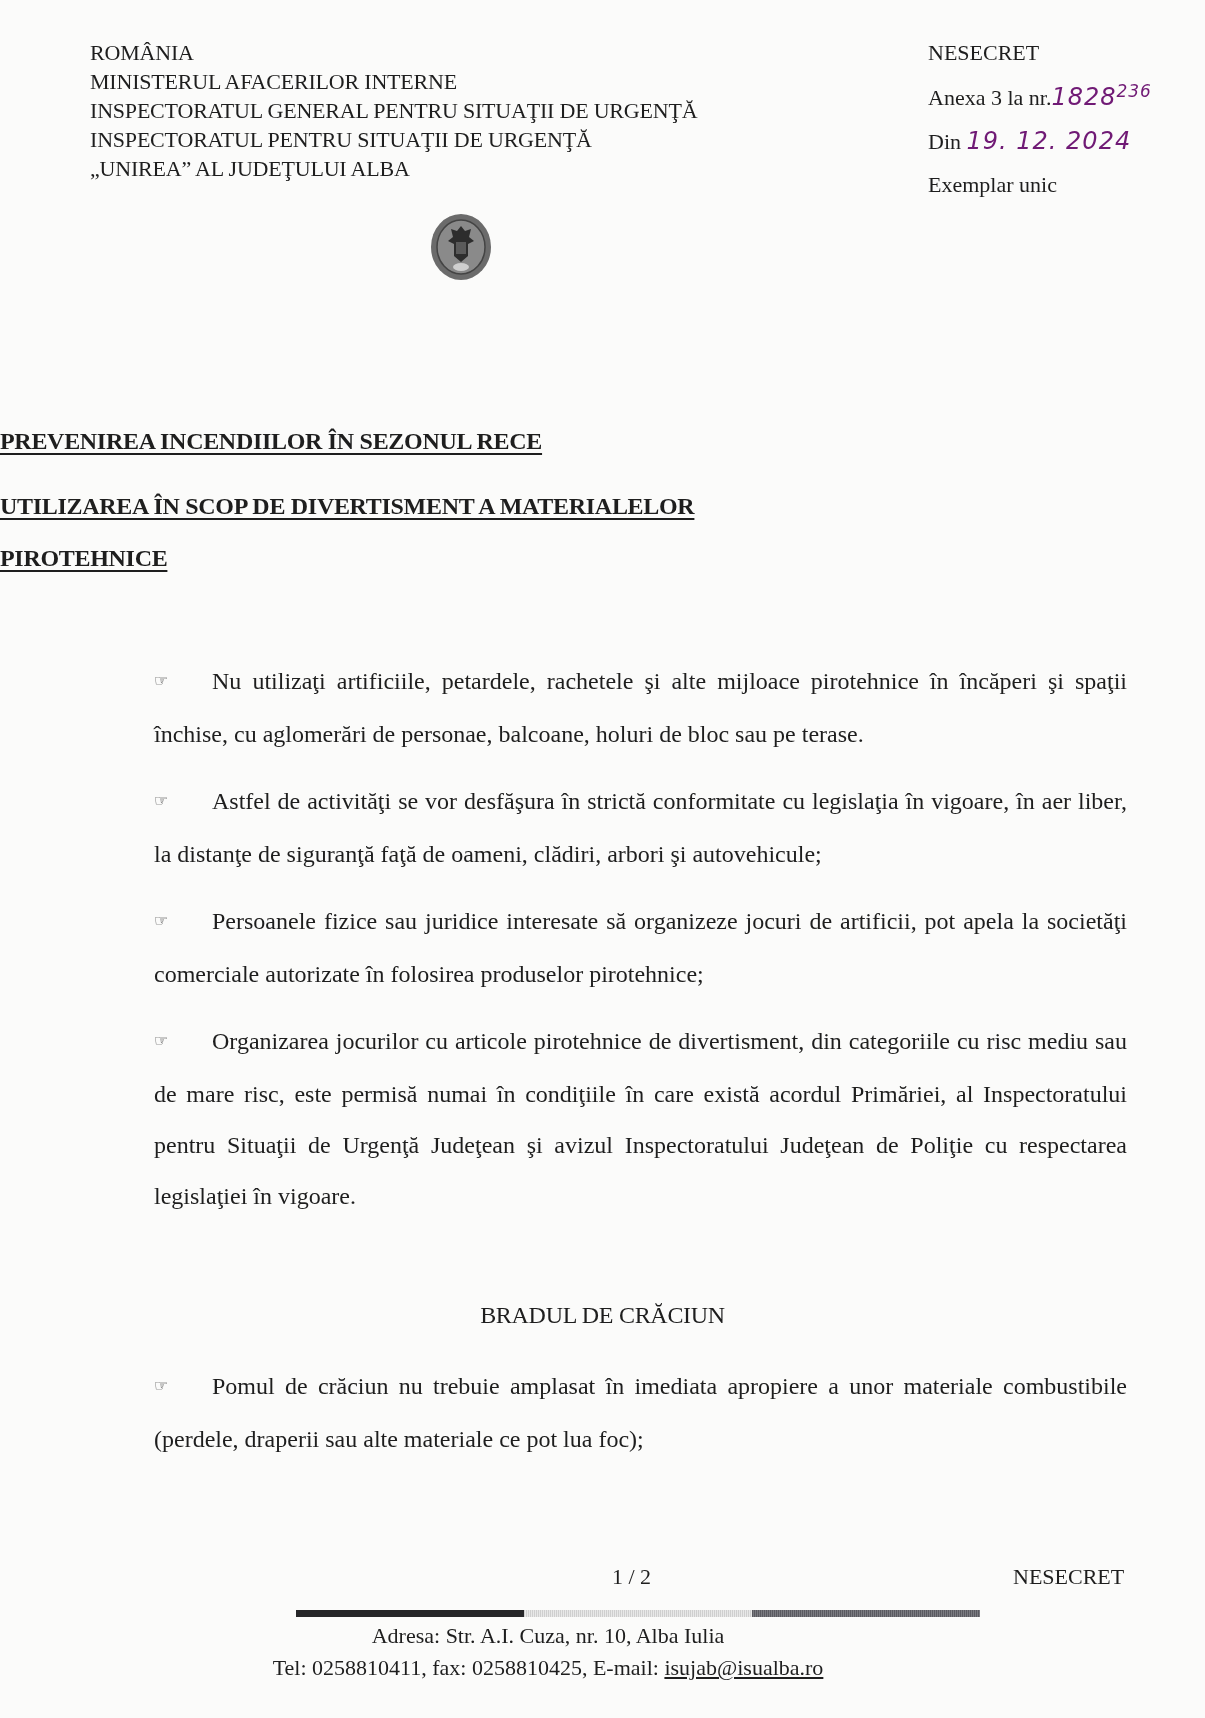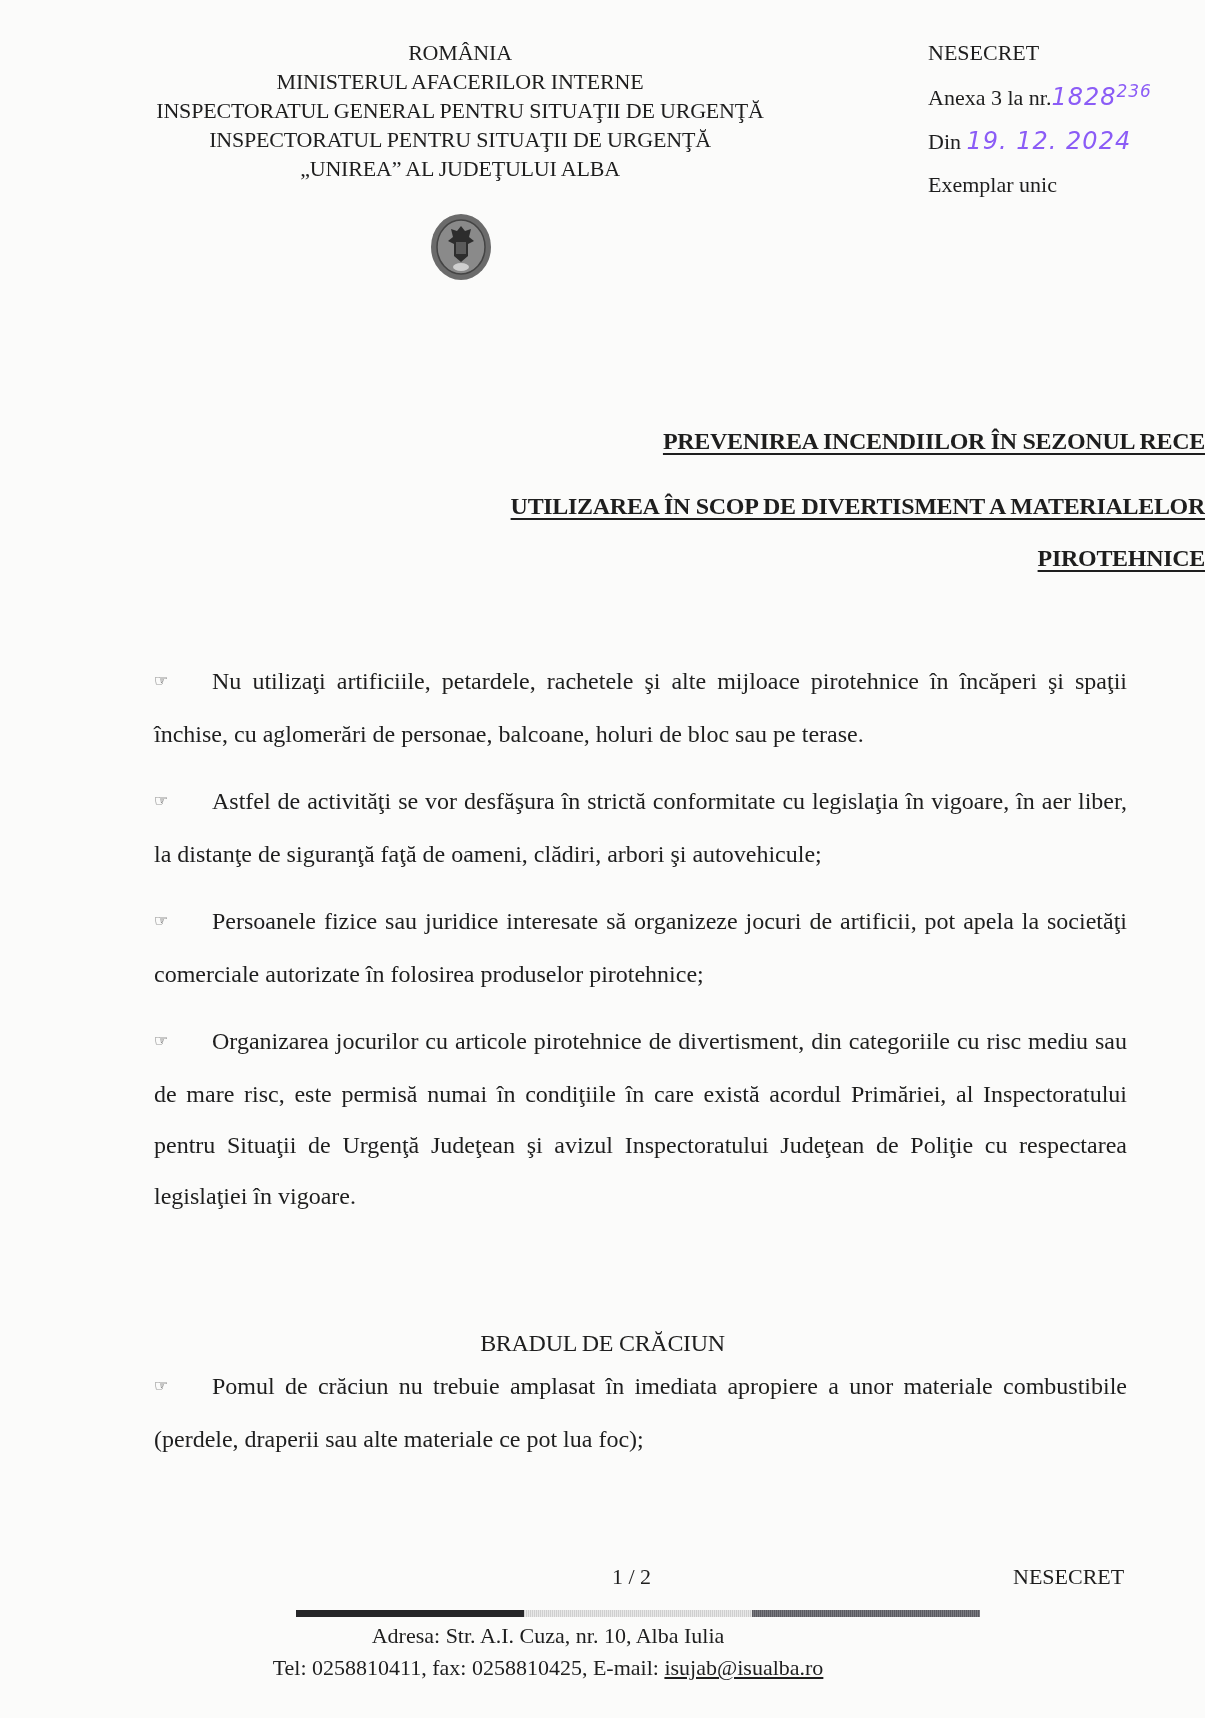--- a/index.html
+++ b/index.html
@@ -7,43 +7,42 @@
     width: 1205px; height: 1718px;
     background: #fbfbfa;
     position: relative;
     overflow: hidden;
     font-family: "Liberation Serif", "DejaVu Serif", serif;
     color: #1e1e1e;
   }
   .abs { position: absolute; }
   .header-left {
     left: 90px; top: 38px; width: 740px;
-    text-align: center;
     font-size: 22px; line-height: 29px;
     letter-spacing: -0.2px;
   }
   .header-left div { white-space: nowrap; }
   .emblem {
     left: 429px; top: 212px; width: 64px; height: 70px;
   }
   .header-right {
     left: 928px; top: 38px;
     font-size: 22px;
   }
   .header-right .row { height: 44px; line-height: 30px; white-space: nowrap; }
   .handwritten {
     font-family: "DejaVu Sans", sans-serif;
     font-style: italic;
-    color: #8b5cf6;
+    color: #701a75;
     font-size: 24px;
     letter-spacing: 1px;
   }
   .handwritten.sup { font-size: 17px; position: relative; top: -8px; }
   .title {
-    left: 0; width: 1205px; text-align: right;
+    left: 0; width: 1205px; text-align: left;
     font-weight: bold;
     font-size: 24px;
     text-decoration: underline;
     text-decoration-thickness: 2px;
     text-underline-offset: 4px;
     letter-spacing: -0.3px;
     white-space: nowrap;
   }
   .body-text {
     left: 138px; width: 1005px;
@@ -124,21 +123,21 @@
     <span class="bullet">☞</span><span>Astfel de activităţi se vor desfăşura în strictă conformitate cu legislaţia în vigoare, în aer liber, la distanţe de siguranţă faţă de oameni, clădiri, arbori şi autovehicule;</span>
   </p>
   <p class="para">
     <span class="bullet">☞</span><span>Persoanele fizice sau juridice interesate să organizeze jocuri de artificii, pot apela la societăţi comerciale autorizate în folosirea produselor pirotehnice;</span>
   </p>
   <p class="para">
     <span class="bullet">☞</span><span>Organizarea jocurilor cu articole pirotehnice de divertisment, din categoriile cu risc mediu sau de mare risc, este permisă numai în condiţiile în care există acordul Primăriei, al Inspectoratului pentru Situaţii de Urgenţă Judeţean şi avizul Inspectoratului Judeţean de Poliţie cu respectarea legislaţiei în vigoare.</span>
   </p>
 </div>
 
-<div class="abs section-heading" style="top:1302px;margin-top:28px;">BRADUL DE CRĂCIUN</div>
+<div class="abs section-heading" style="top:1302px;">BRADUL DE CRĂCIUN</div>
 <div class="abs body-text" style="top:1345px;">
   <p class="para">
     <span class="bullet">☞</span><span>Pomul de crăciun nu trebuie amplasat în imediata apropiere a unor materiale combustibile (perdele, draperii sau alte materiale ce pot lua foc);</span>
   </p>
 </div>
 
 <div class="abs footer-page">1 / 2</div>
 <div class="abs footer-class">NESECRET</div>
 <div class="abs footer-rule">
   <span class="seg-dark"></span>

